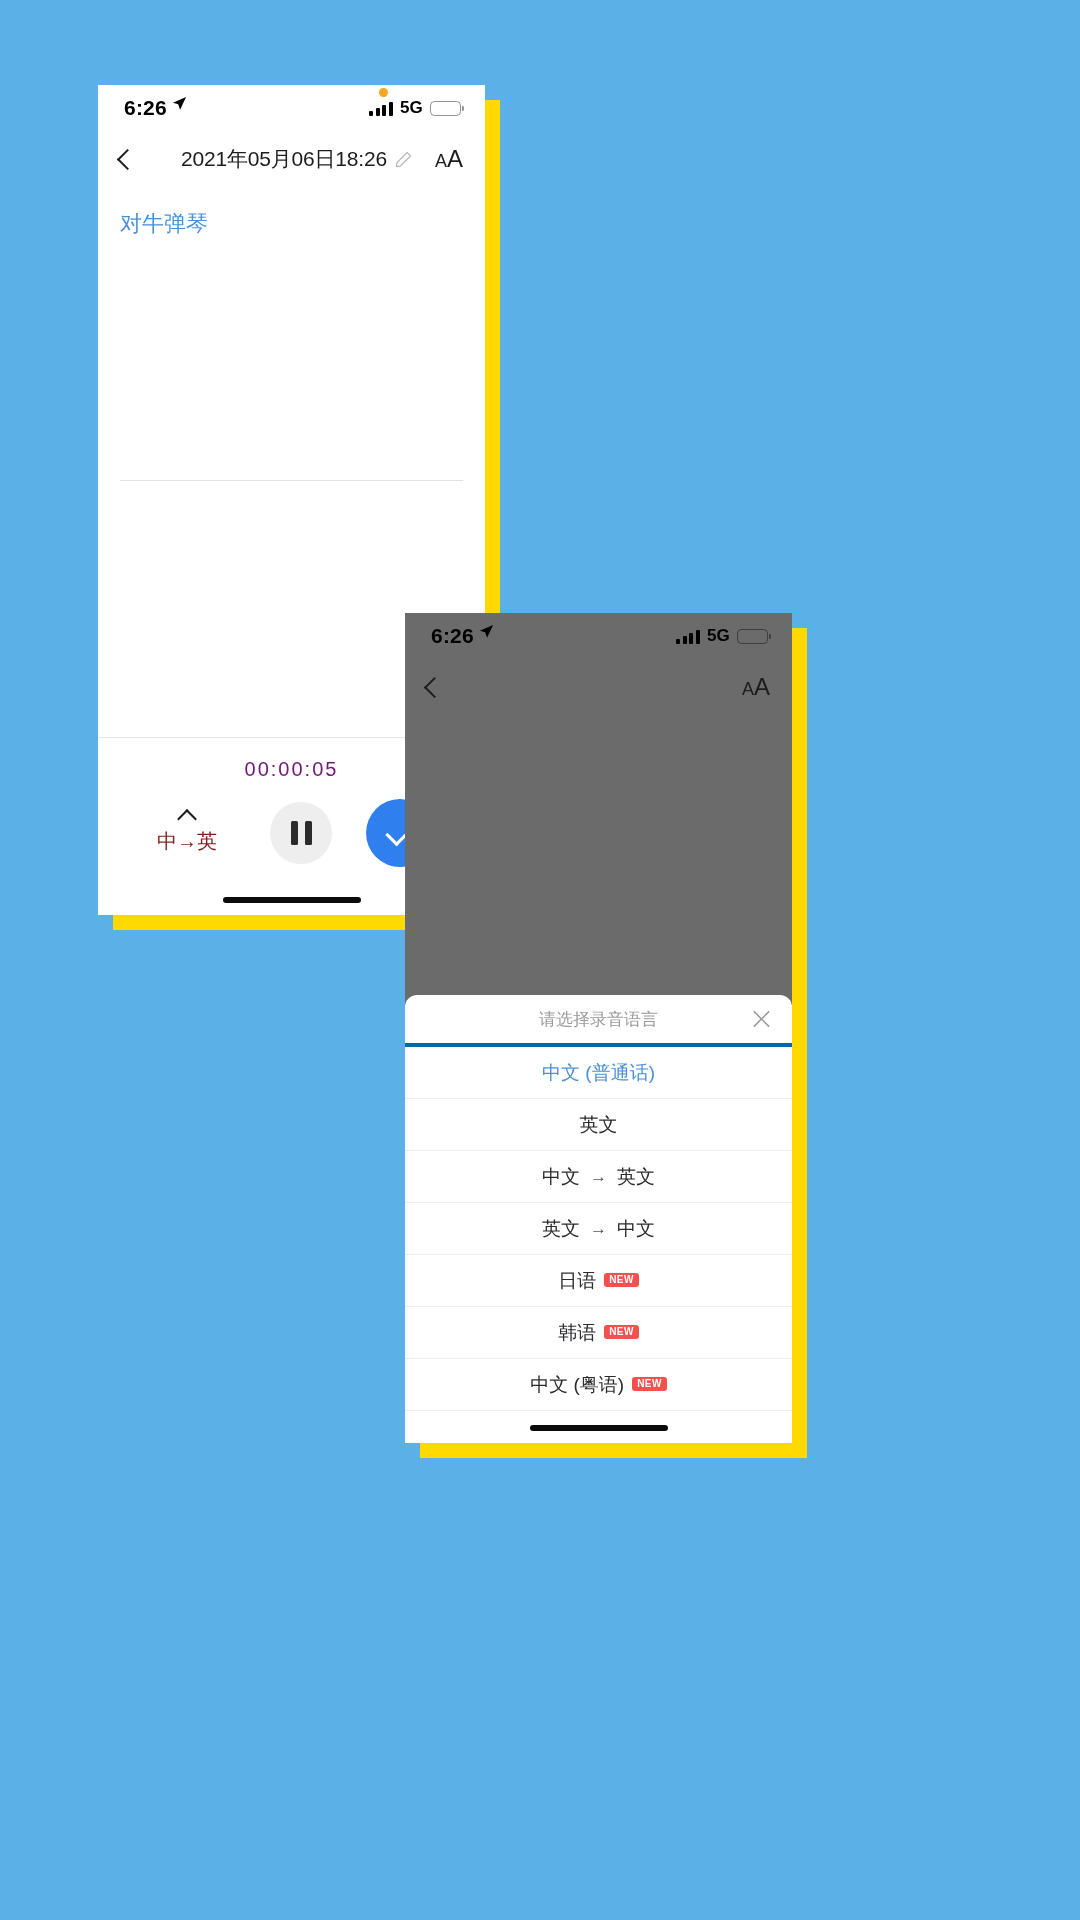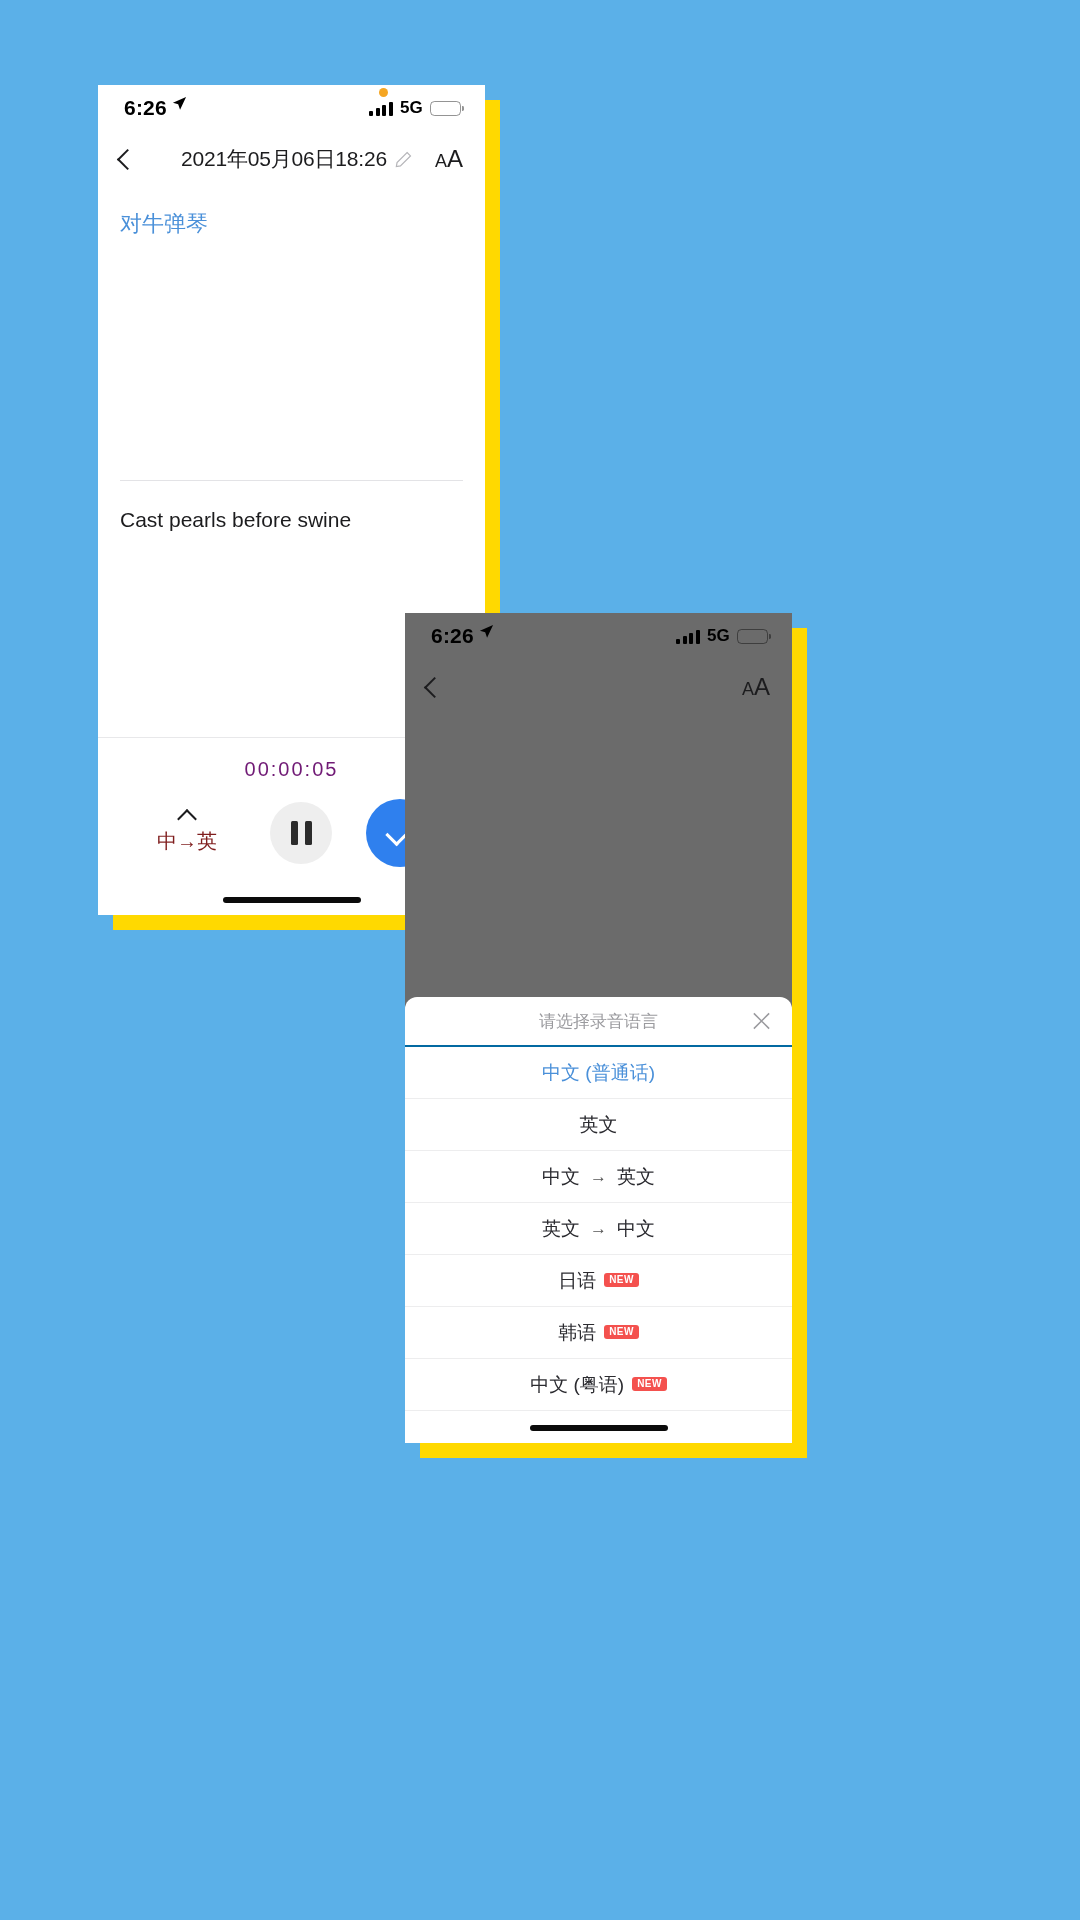--- a/index.html
+++ b/index.html
@@ -91,21 +91,21 @@
   .home-ind span{width:138px;height:6px;border-radius:3px;background:#0b0b0b;display:block;}
 
   
   .dim{position:absolute;inset:0;background:#6B6B6B;}
   .sheet{
     position:absolute;left:0;right:0;bottom:0;background:#fff;
     border-radius:12px 12px 0 0;overflow:hidden;
   }
   .sheet-head{
     position:relative;height:48px;display:flex;align-items:center;justify-content:center;
-    border-bottom:2px solid #0369a1;
+    border-bottom:4px solid #0369a1;
   }
   .sheet-head-title{font-size:17px;color:#9a9a9e;}
   .x-close{position:absolute;right:20px;top:50%;transform:translateY(-50%);
            width:21px;height:21px;}
   .sheet-row{
     height:51px;display:flex;align-items:center;justify-content:center;gap:8px;
     border-bottom:1px solid #ededee;font-size:19px;color:#2b2b30;
   }
   .sheet-row:last-of-type{border-bottom:none;}
   .sheet-row.sel{color:#4a90d9;}
@@ -157,21 +157,20 @@
       </div>
       <span class="aa">
         <span class="s">A</span>
         <span class="b">A</span>
       </span>
     </div>
 
     <div class="note-body">
       <div class="note-zh">对牛弹琴</div>
       <div class="note-sep"></div>
-      <div class="note-en">Cast pearls before swine</div>
     </div>
 
     <div class="recorder">
       <div class="timer">00:00:05</div>
       <div class="controls">
         <div class="lang-pick">
           <span class="lang-caret"></span>
           <span class="lang-text">中→英</span>
         </div>
         <div class="btn-pause">

